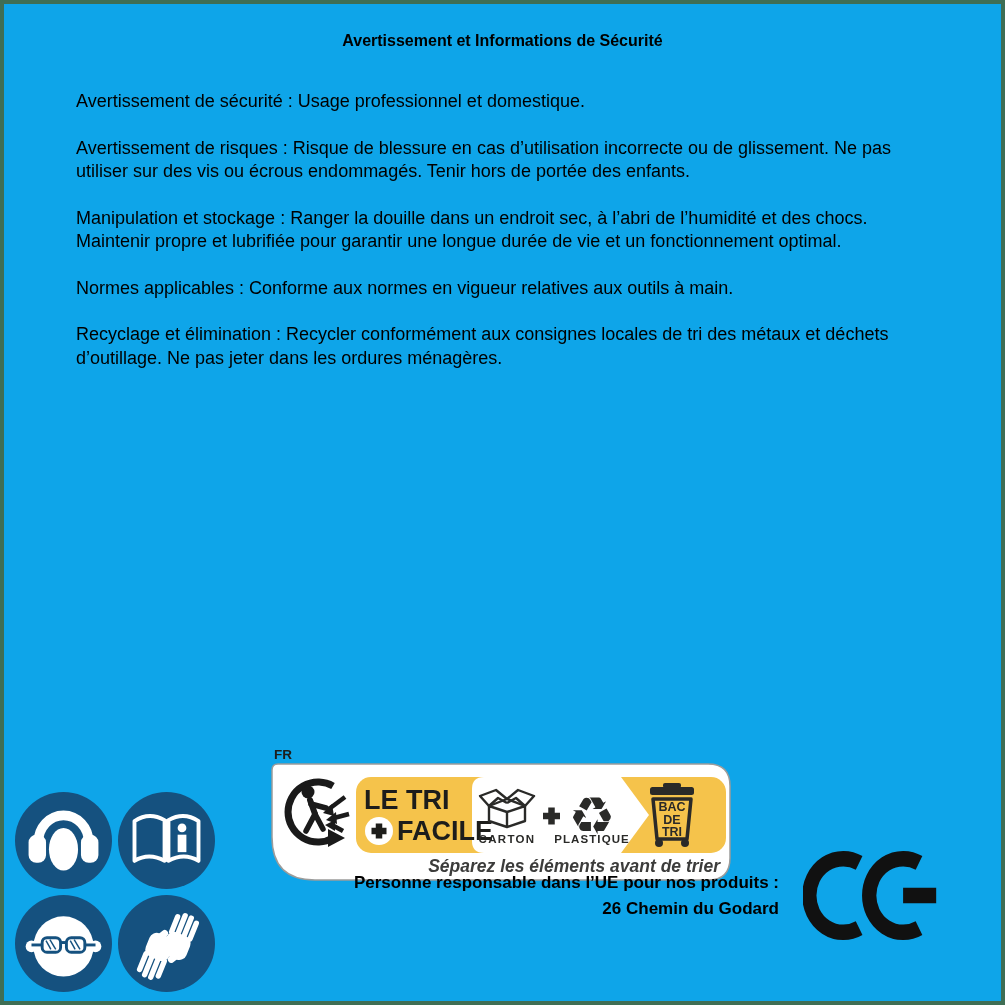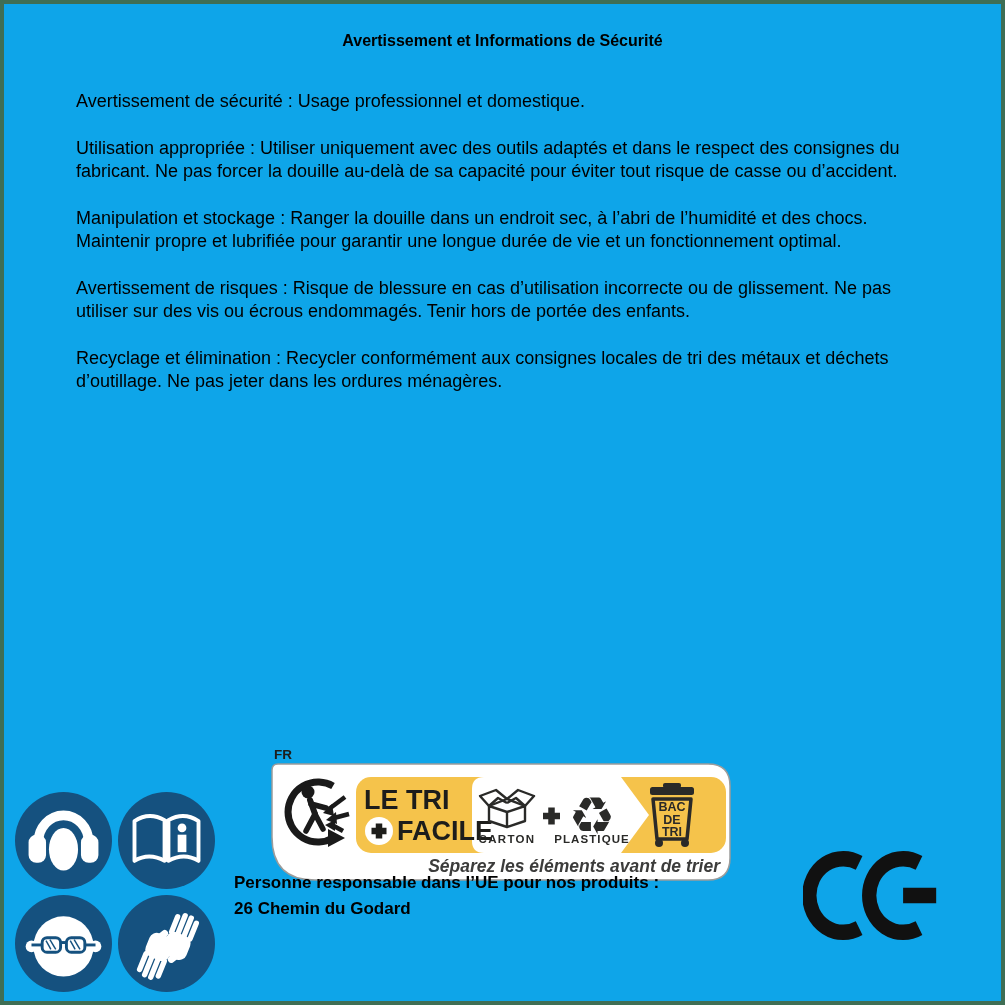--- a/index.html
+++ b/index.html
@@ -30,38 +30,38 @@
     position:absolute;left:8px;top:785px;width:208px;
     display:flex;flex-wrap:wrap;
   }
   .icon-grid .cell{width:97px;height:97px;margin:3px;}
   .icon-grid svg{display:block;}
   
   .infotri{position:absolute;left:267px;top:742px;width:462px;height:138px;}
   
   .address{
     position:absolute;left:230px;top:866px;width:545px;
-    text-align:left;font-weight:bold;font-size:17px;line-height:25.5px;
+    text-align:right;font-weight:bold;font-size:17px;line-height:25.5px;
   }
   .address div{white-space:nowrap;}
   
   .ce{position:absolute;left:799px;top:843px;}
 </style>
 </head>
 <body>
 
 <div class="sheet">
 
   <div class="doc-title">Avertissement et Informations de Sécurité</div>
 
   <div class="body-text">
     <p>Avertissement de sécurité : Usage professionnel et domestique.</p>
-    <p>Utilisation appropriée : Utiliser uniquement avec des outils adaptés et dans le respect des consignes du fabricant. Ne pas forcer la douille au-delà de sa capacité pour éviter tout risque de casse ou d’accident.</p>
+    <p>Avertissement de risques : Risque de blessure en cas d’utilisation incorrecte ou de glissement. Ne pas utiliser sur des vis ou écrous endommagés. Tenir hors de portée des enfants.</p>
     <p>Manipulation et stockage : Ranger la douille dans un endroit sec, à l’abri de l’humidité et des chocs. Maintenir propre et lubrifiée pour garantir une longue durée de vie et un fonctionnement optimal.</p>
-    <p>Avertissement de risques : Risque de blessure en cas d’utilisation incorrecte ou de glissement. Ne pas utiliser sur des vis ou écrous endommagés. Tenir hors de portée des enfants.</p>
+    <p class="extra-gap">Normes applicables : Conforme aux normes en vigueur relatives aux outils à main.</p>
     <p>Recyclage et élimination : Recycler conformément aux consignes locales de tri des métaux et déchets d’outillage. Ne pas jeter dans les ordures ménagères.</p>
   </div>
 
   <div class="icon-grid">
     <div class="cell">
       <svg width="97" height="97" viewBox="0 0 100 100">
         <circle cx="50" cy="50" r="50" fill="#15517f"></circle>
         <path d="M24 52 A26 28 0 1 1 76 52" stroke="#fff" stroke-width="10" fill="none"></path>
         <rect x="14" y="44" width="18" height="29" rx="8" fill="#fff"></rect>
         <rect x="68" y="44" width="18" height="29" rx="8" fill="#fff"></rect>

